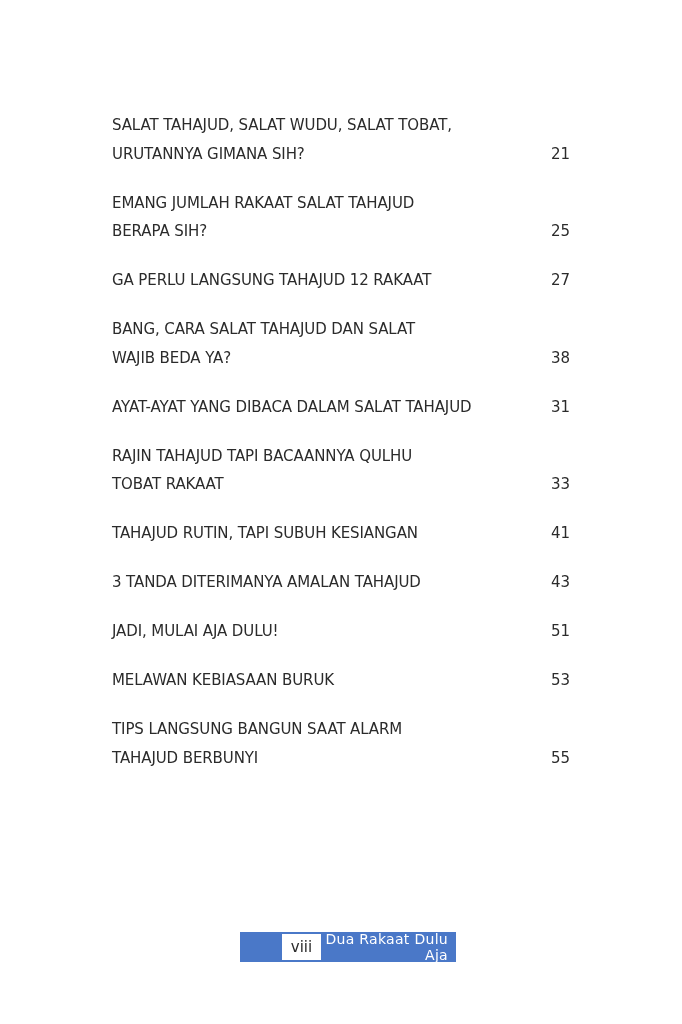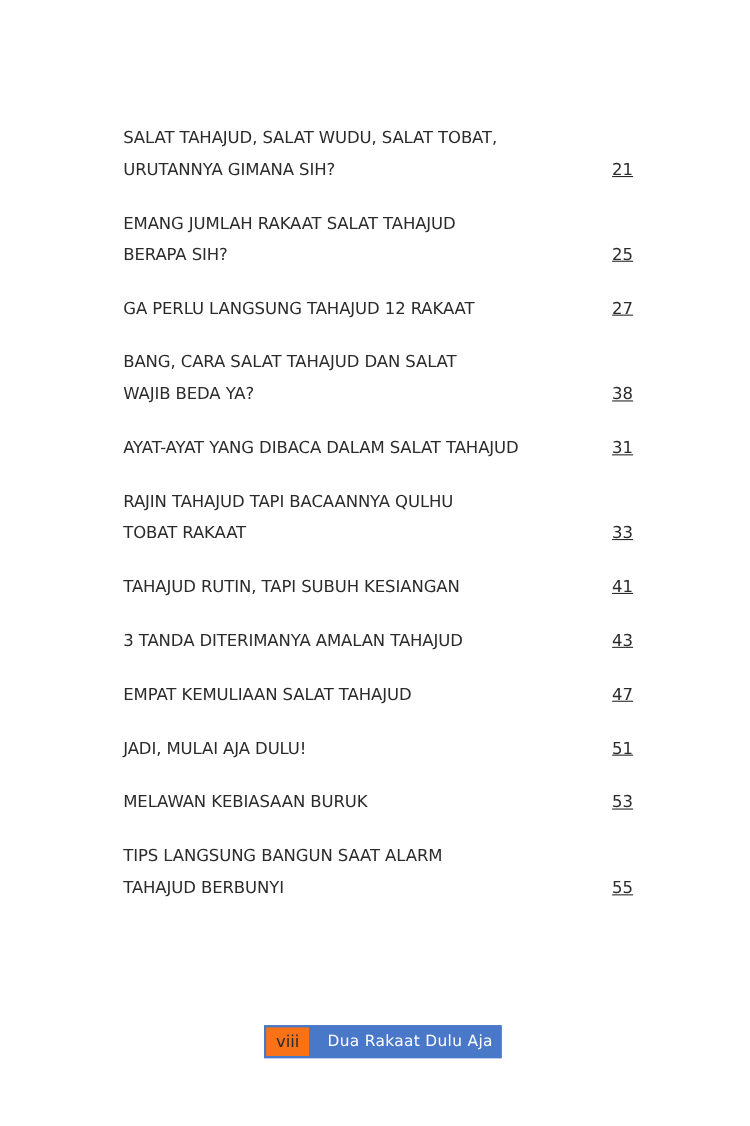--- a/index.html
+++ b/index.html
@@ -30,46 +30,46 @@
     .entry-title {
       font-size: 15px;
       line-height: 28.5px;
       letter-spacing: -0.1px;
       width: 420px;
       white-space: pre-line;
     }
     .entry-page {
       font-size: 15px;
       line-height: 28.5px;
-      text-align: center;
+      text-align: left;
       min-width: 30px;
-      text-decoration: underline;
     }
     .footer {
       position: absolute;
       left: 240px;
       top: 932px;
       width: 216px;
       height: 30px;
       background: #4a78c8;
       display: flex;
       align-items: center;
       box-sizing: border-box;
       border: 2px solid #4a78c8;
     }
     .footer-page {
-      background: #f97316;
+      background: #ffffff;
       height: 26px;
       width: 39px;
       display: flex;
       align-items: center;
       justify-content: center;
       font-size: 15px;
       color: #2b2b2b;
       font-family: "DejaVu Sans", sans-serif;
+      margin-left: 40px;
     }
     .footer-title {
       flex: 1;
       color: #ffffff;
       font-size: 14px;
       text-align: right;
       padding-right: 6px;
       letter-spacing: 0.3px;
       font-family: "DejaVu Sans", sans-serif;
     }
@@ -108,24 +108,20 @@
   </div>
   <div class="entry">
     <span class="entry-title">TAHAJUD RUTIN, TAPI SUBUH KESIANGAN</span>
     <span class="entry-page">41</span>
   </div>
   <div class="entry">
     <span class="entry-title">3 TANDA DITERIMANYA AMALAN TAHAJUD</span>
     <span class="entry-page">43</span>
   </div>
   <div class="entry">
-    <span class="entry-title">EMPAT KEMULIAAN SALAT TAHAJUD</span>
-    <span class="entry-page">47</span>
-  </div>
-  <div class="entry">
     <span class="entry-title">JADI, MULAI AJA DULU!</span>
     <span class="entry-page">51</span>
   </div>
   <div class="entry">
     <span class="entry-title">MELAWAN KEBIASAAN BURUK</span>
     <span class="entry-page">53</span>
   </div>
   <div class="entry">
     <span class="entry-title">TIPS LANGSUNG BANGUN SAAT ALARM
 TAHAJUD BERBUNYI</span>

